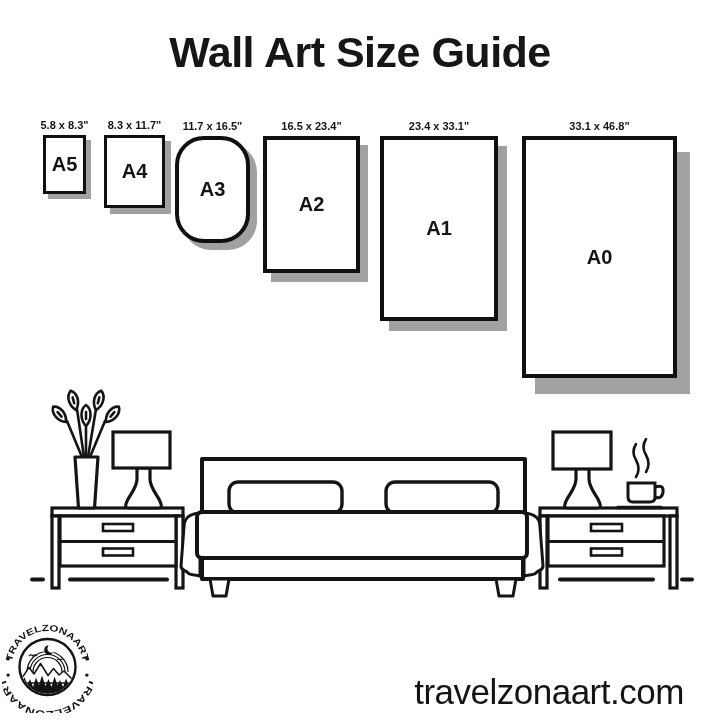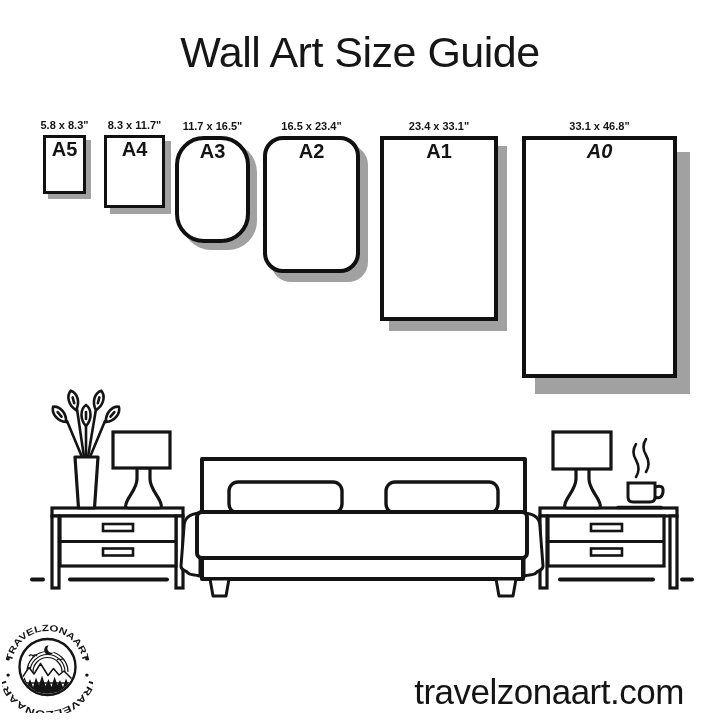--- a/index.html
+++ b/index.html
@@ -3,45 +3,45 @@
 <meta charset="utf-8">
 <style>
   html,body{margin:0;padding:0;background:#ffffff;}
   .canvas{
     position:relative;width:720px;height:720px;background:#ffffff;overflow:hidden;
     font-family:"Liberation Sans",sans-serif;color:#141414;
   }
   
   .title{
     position:absolute;left:0;right:0;top:28px;text-align:center;
-    font-size:43px;font-weight:normal;letter-spacing:-0.5px;color:#161616;
+    font-size:43px;font-weight:bold;letter-spacing:-0.5px;color:#161616;
   }
   
   .frame-wrap{position:absolute;}
   .frame-box{
     box-sizing:border-box;width:100%;height:100%;background:#ffffff;
-    border:3px solid #101010;display:flex;justify-content:center;
+    border:3px solid #101010;display:flex;align-items:center;justify-content:center;
   }
   .frame-letter{font-size:20px;font-weight:bold;color:#141414;}
   .size-label{
     position:absolute;bottom:calc(100% + 4px);left:50%;transform:translateX(-50%);
     white-space:nowrap;font-size:11px;font-weight:bold;color:#141414;
   }
   .f-a5{left:43px;top:135px;width:43px;height:59px;}
   .f-a5 .frame-box{box-shadow:5px 5px 0 #a1a1a1;}
   .f-a4{left:104px;top:135px;width:61px;height:73px;}
   .f-a4 .frame-box{box-shadow:6px 6px 0 #a1a1a1;}
   .f-a3{left:175px;top:136px;width:75px;height:107px;}
   .f-a3 .frame-box{border-width:4px;box-shadow:7px 7px 0 #a1a1a1;border-radius:29px;}
   .f-a2{left:263px;top:136px;width:97px;height:137px;}
-  .f-a2 .frame-box{border-width:4px;box-shadow:8px 9px 0 #a1a1a1;border-radius:20px;}
+  .f-a2 .frame-box{border-width:4px;box-shadow:8px 9px 0 #a1a1a1;}
   .f-a1{left:380px;top:136px;width:118px;height:185px;}
   .f-a1 .frame-box{border-width:4px;box-shadow:9px 10px 0 #a1a1a1;}
   .f-a0{left:522px;top:136px;width:155px;height:242px;}
-  .f-a0 .frame-box{border-width:4px;font-size:22px;box-shadow:13px 16px 0 #a1a1a1;font-style:italic;}
+  .f-a0 .frame-box{border-width:4px;font-size:22px;box-shadow:13px 16px 0 #a1a1a1;}
   
   .scene{position:absolute;left:0;top:380px;width:720px;height:230px;}
   .logo{position:absolute;left:2px;top:621px;width:91px;height:92px;}
   .website{
     position:absolute;left:549px;top:672px;transform:translateX(-50%);
     font-size:35px;font-weight:normal;letter-spacing:-0.5px;color:#141414;white-space:nowrap;
   }
   .logo text{font-family:"Liberation Sans",sans-serif;font-weight:bold;font-size:9px;fill:#141414;}
 </style>
 </head>

